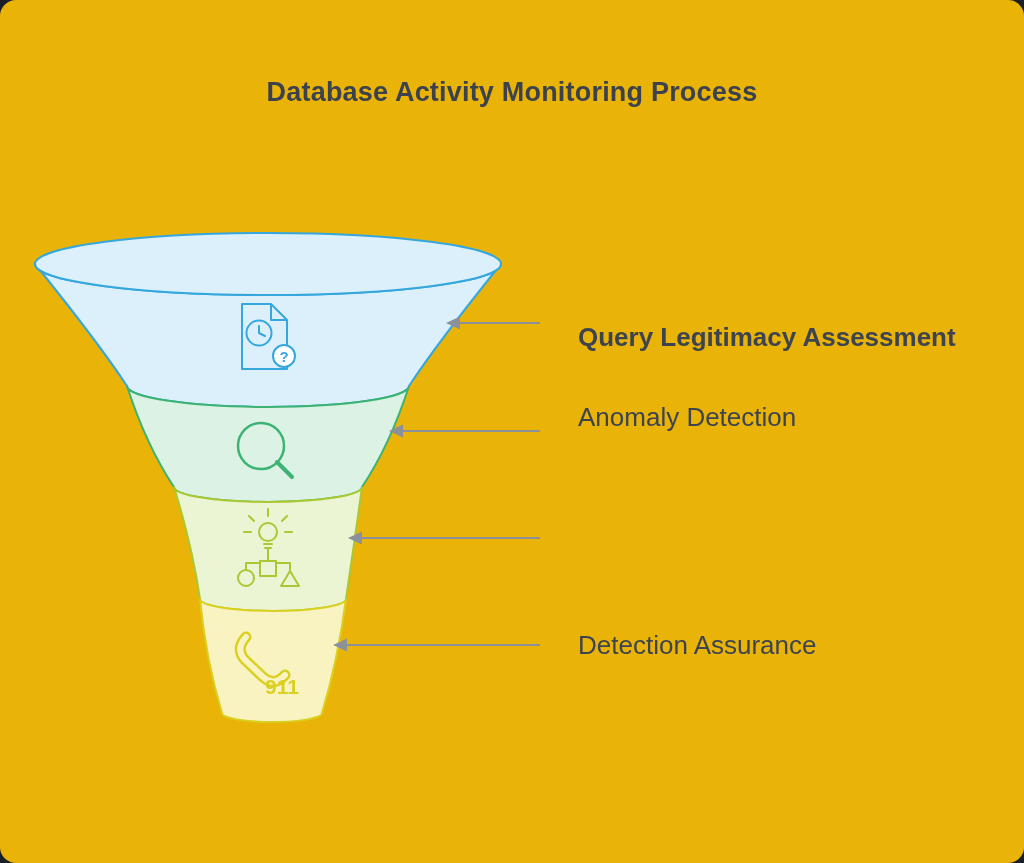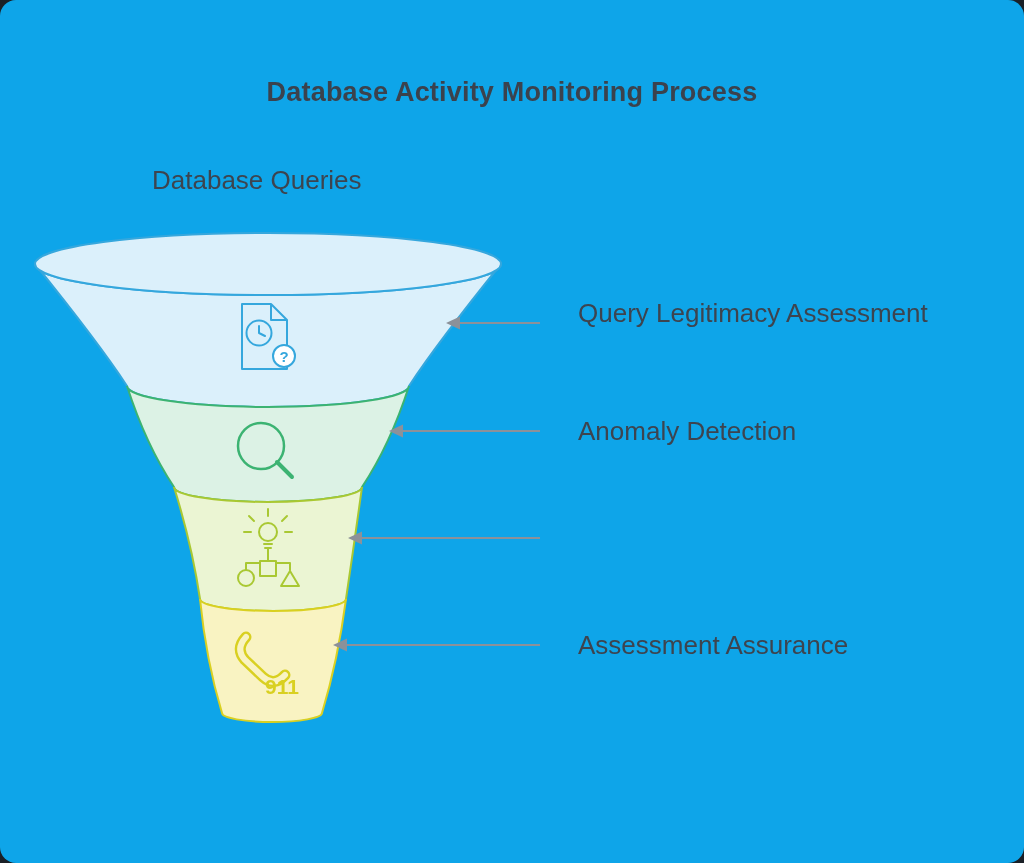--- a/index.html
+++ b/index.html
@@ -5,21 +5,21 @@
   html, body { margin: 0; padding: 0; }
   body {
     width: 1024px; height: 863px;
     background: #1a2027;
     font-family: "Liberation Sans", sans-serif;
     overflow: hidden;
   }
   .screen { position: relative; width: 1024px; height: 863px; }
   .card {
     position: absolute; inset: 0;
-    background: #0ea5e9;
+    background: #eab308;
     border-radius: 16px;
     overflow: hidden;
   }
   .title {
     position: absolute; top: 77px; left: 0; width: 1024px;
     margin: 0;
     text-align: center;
     font-size: 27px; font-weight: 700;
     color: #3b424d;
     letter-spacing: 0.2px;
@@ -27,36 +27,35 @@
   .lbl {
     position: absolute;
     font-size: 26px;
     line-height: 28px;
     color: #3d444f;
     white-space: nowrap;
   }
   .input-label  { left: 152px; top: 166px; }
   .output-label { left: 112px; top: 756px; }
   .side-label   { left: 578px; }
-  .side-label.s1 { top: 299px; }
-  .side-label.s2 { top: 417px; text-align: center; }
+  .side-label.s1 { top: 323px; font-weight: bold; }
+  .side-label.s2 { top: 403px; text-align: center; }
   .side-label.s3 { top: 524px; }
   .side-label.s4 { top: 631px; }
   svg.diagram { position: absolute; inset: 0; }
   svg text { font-family: "Liberation Sans", sans-serif; }
 </style>
 </head>
 <body>
 
 <div class="screen">
   <div class="card">
 
     <h1 class="title">Database Activity Monitoring Process</h1>
 
-    <div class="lbl input-label">Database Queries</div>
 
     <svg class="diagram" width="1024" height="863" viewBox="0 0 1024 863">
 
       <path d="M 35 264 A 233 31 0 0 0 501 264 Q 438 342 409 386 A 141 21 0 0 1 127 386 Q 98 342 35 264 Z" stroke-width="2" fill="#dbf0fb" stroke="#35a7dd"></path>
       <ellipse cx="268" cy="264" rx="233" ry="31" stroke-width="2" fill="#dbf0fb" stroke="#35a7dd"></ellipse>
 
       <path d="M 127 386 A 141 21 0 0 0 409 386 Q 390 445 362 487 A 94 15 0 0 1 174 487 Q 146 445 127 386 Z" stroke-width="2" fill="#dcf2e5" stroke="#3cb372"></path>
 
       <path d="M 174 487 A 94 15 0 0 0 362 487 Q 354 545 346 599 A 73 12 0 0 1 200 599 Q 192 545 174 487 Z" stroke-width="2" fill="#ebf5d3" stroke="#a9c832"></path>
 
@@ -113,16 +112,16 @@
         </g>
         <g>
           <line x1="346" y1="645" x2="540" y2="645"></line>
           <polygon points="333,645 347,638.5 347,651.5" stroke="none"></polygon>
         </g>
       </g>
     </svg>
 
     <div class="lbl side-label s1">Query Legitimacy Assessment</div>
     <div class="lbl side-label s2">Anomaly Detection</div>
-    <div class="lbl side-label s4">Assessment Assurance</div>
+    <div class="lbl side-label s4">Detection Assurance</div>
 
   </div>
 </div>
 
 </body></html>

